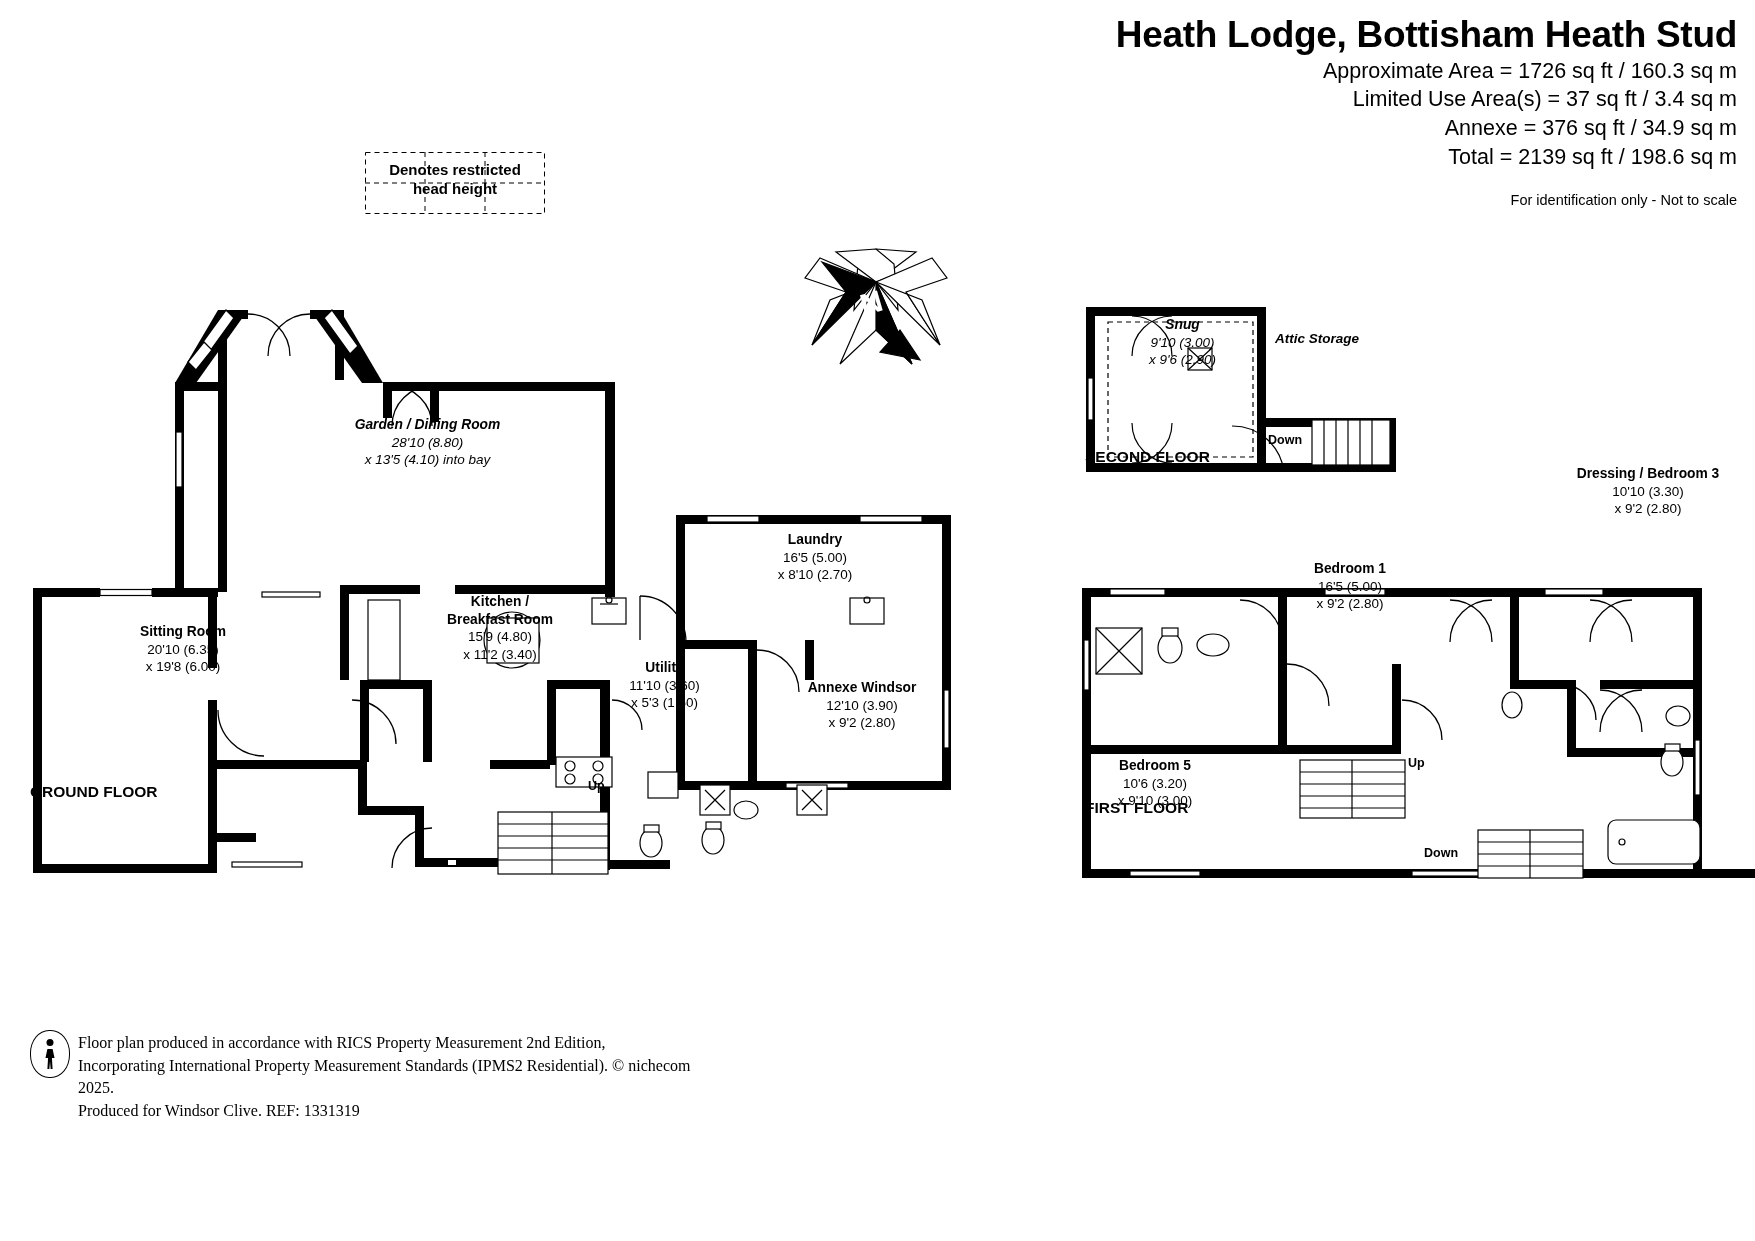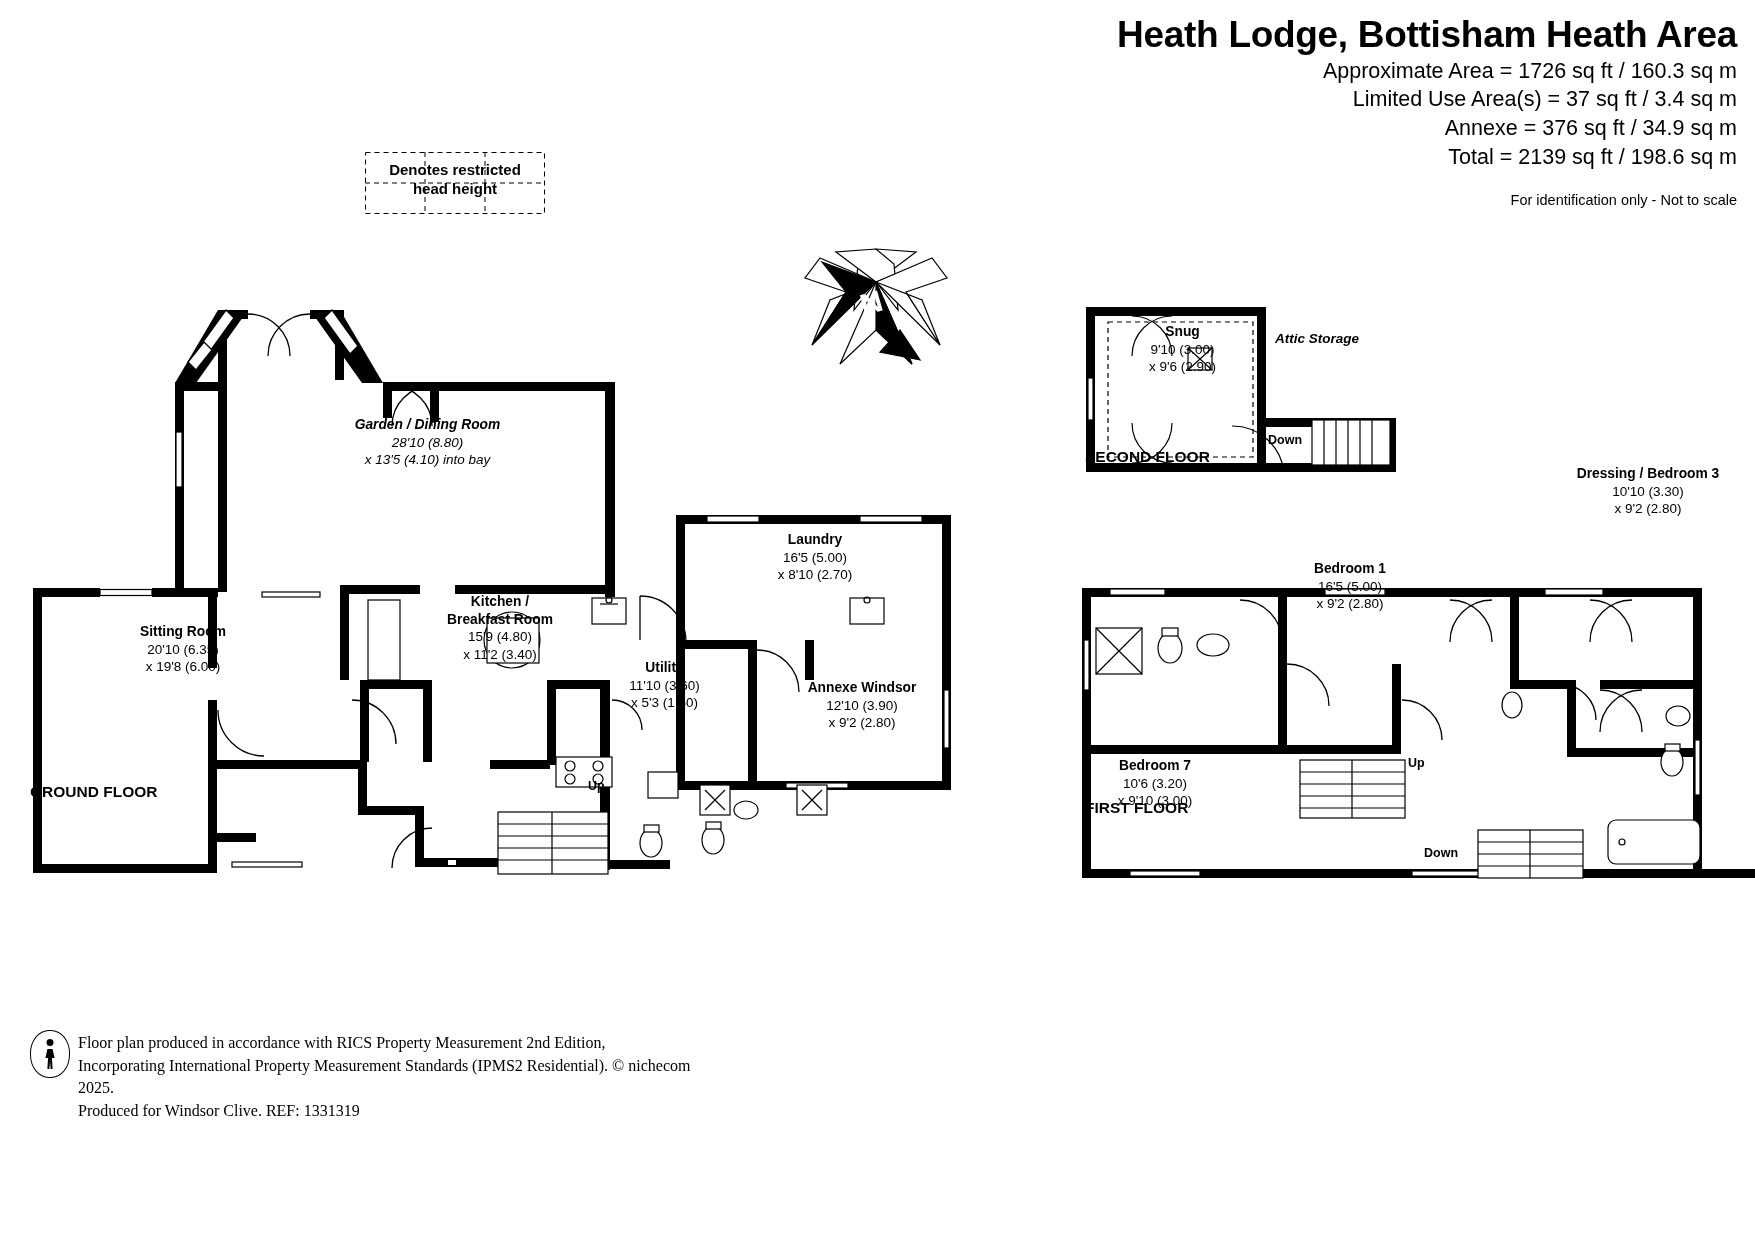--- a/index.html
+++ b/index.html
@@ -130,21 +130,21 @@
     top: 18px;
     width: 13px; height: 20px;
     background: #000;
     clip-path: polygon(30% 0, 70% 0, 85% 45%, 65% 45%, 70% 100%, 55% 100%, 50% 62%, 45% 100%, 30% 100%, 35% 45%, 15% 45%);
   }
 </style>
 </head>
 <body>
 
 <div id="header">
-  <div id="title">Heath Lodge, Bottisham Heath Area</div>
+  <div id="title">Heath Lodge, Bottisham Heath Stud</div>
   <div class="hline">Approximate Area = 1726 sq ft / 160.3 sq m</div>
   <div class="hline">Limited Use Area(s) = 37 sq ft / 3.4 sq m</div>
   <div class="hline">Annexe = 376 sq ft / 34.9 sq m</div>
   <div class="hline">Total = 2139 sq ft / 198.6 sq m</div>
   <div class="hnote">For identification only - Not to scale</div>
 </div>
 
 <div id="key-box">
   <svg width="180" height="62" style="position:absolute;left:0;top:0;">
     <rect x="0.5" y="0.5" width="179" height="61" fill="none" stroke="#000" stroke-width="1" stroke-dasharray="5,4"></rect>
@@ -450,36 +450,36 @@
   <span>16'5 (5.00)</span><br>
   <span>x 8'10 (2.70)</span>
 </div>
 
 <div class="room-label" style="left:767px; top:679px; width:190px;">
   <span class="rname">Annexe Windsor</span><br>
   <span>12'10 (3.90)</span><br>
   <span>x 9'2 (2.80)</span>
 </div>
 
-<div class="room-label" style="left:1105px; top:323px; width:155px;">
+<div class="room-label" style="left:1105px; top:316px; width:155px;font-style:italic;">
   <span class="rname">Snug</span><br>
   <span>9'10 (3.00)</span><br>
   <span>x 9'6 (2.90)</span>
 </div>
 
 <div class="bold-lbl" style="left:1275px; top:331px;font-style:italic;">Attic Storage</div>
 
 <div class="room-label" style="left:1275px; top:560px; width:150px;">
   <span class="rname">Bedroom 1</span><br>
   <span>16'5 (5.00)</span><br>
   <span>x 9'2 (2.80)</span>
 </div>
 
 <div class="room-label" style="left:1075px; top:757px; width:160px;">
-  <span class="rname">Bedroom 7</span><br>
+  <span class="rname">Bedroom 5</span><br>
   <span>10'6 (3.20)</span><br>
   <span>x 9'10 (3.00)</span>
 </div>
 
 <div class="room-label" style="left:1528px; top:465px; width:240px;">
   <span class="rname">Dressing / Bedroom 3</span><br>
   <span>10'10 (3.30)</span><br>
   <span>x 9'2 (2.80)</span>
 </div>
 

